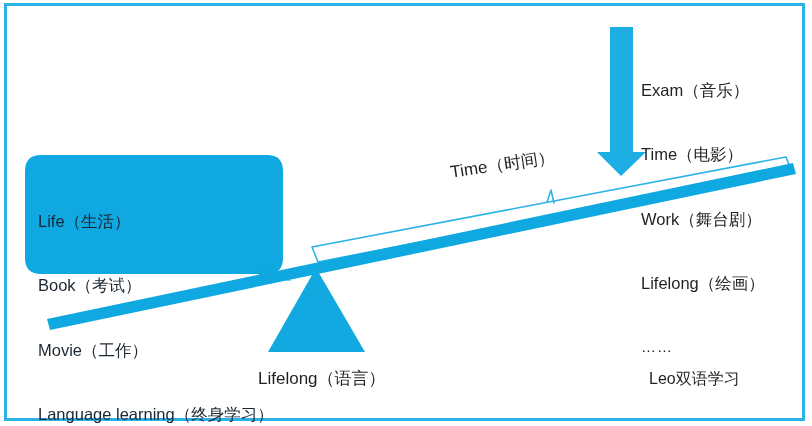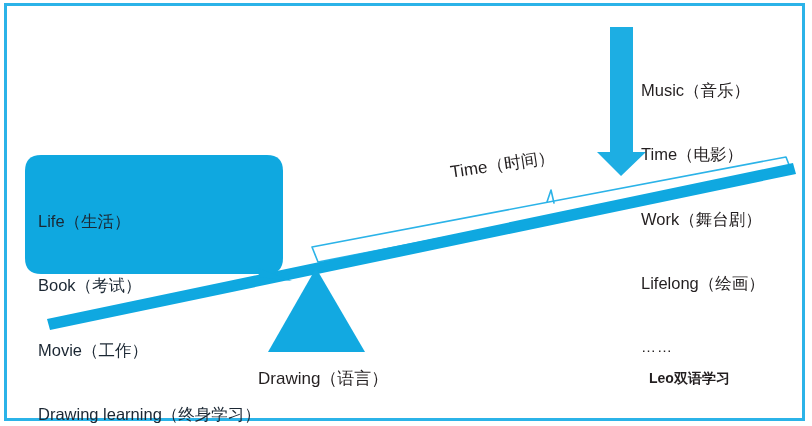--- a/index.html
+++ b/index.html
@@ -64,23 +64,22 @@
   }
   #language-label {
     left: 258px;
     top: 368px;
     font-size: 17px;
     color: #231f20;
   }
   #signature {
     left: 649px;
     top: 369px;
-    font-size: 14px;
+    font-size: 16px;
     color: #231f20;
-    font-weight: bold;
   }
 </style>
 </head>
 <body>
 
 <div id="canvas">
 
   <div id="frame"></div>
 
   <svg class="layer" viewBox="0 0 812 426">
@@ -107,31 +106,31 @@
 
     <g>
       <polygon points="610,27 633,27 633,152 646,152 621,176 597,152 610,152" fill="#1DAEE3"></polygon>
     </g>
   </svg>
 
   <div class="txt" id="left-box-text">
     <div>Life（生活）</div>
     <div>Book（考试）</div>
     <div>Movie（工作）</div>
-    <div>Drawing learning（终身学习）</div>
+    <div>Language learning（终身学习）</div>
     
   </div>
 
   <div class="txt" id="right-list">
-    <div>Music（音乐）</div>
+    <div>Exam（音乐）</div>
     <div>Time（电影）</div>
     <div>Work（舞台剧）</div>
     <div>Lifelong（绘画）</div>
     <div class="dots">……</div>
   </div>
 
   <div class="txt" id="time-label">Time（时间）</div>
 
-  <div class="txt" id="language-label">Drawing（语言）</div>
+  <div class="txt" id="language-label">Lifelong（语言）</div>
 
   <div class="txt" id="signature">Leo双语学习</div>
 
 </div>
 
 </body></html>

